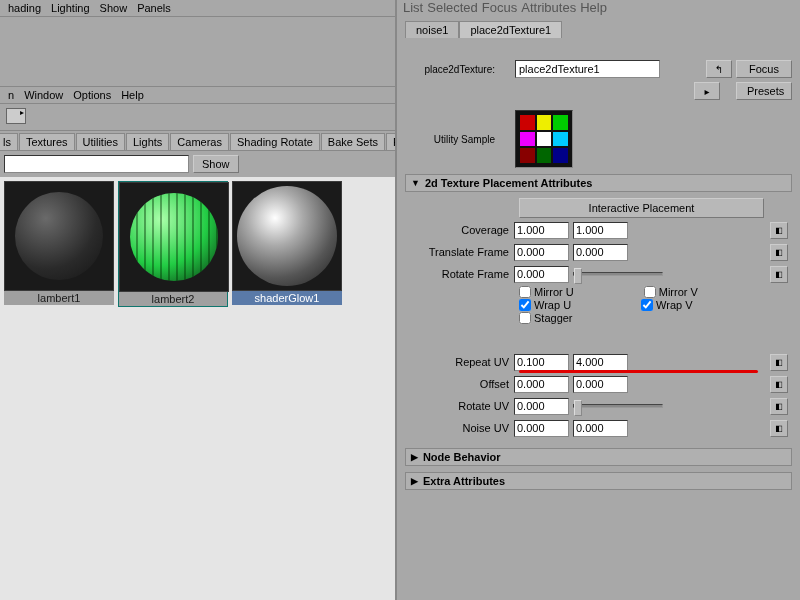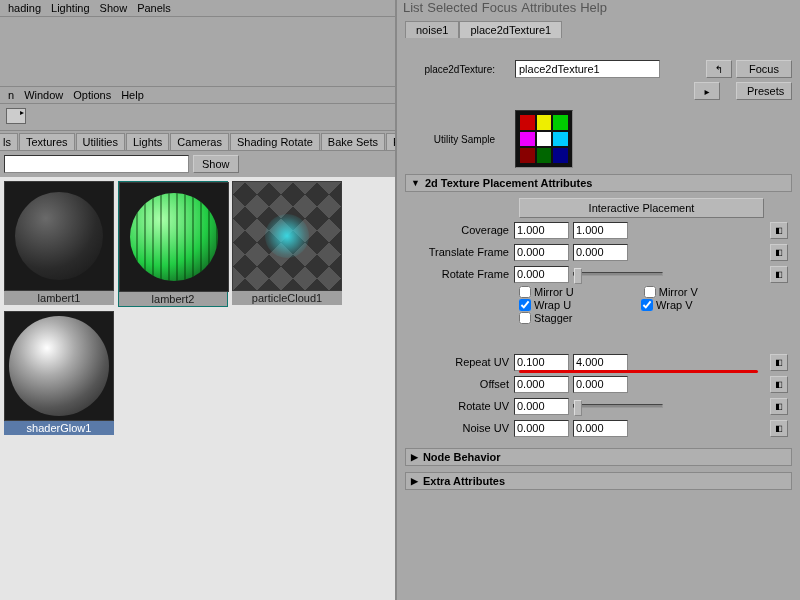--- a/index.html
+++ b/index.html
@@ -110,26 +110,20 @@
         <div class="thumb-label">lambert1</div>
       </div>
       <div class="thumb selected">
         <div class="thumb-canvas">
             <div class="sphere green"></div>
           </div>
         <div class="thumb-label">lambert2</div>
       </div>
       <div class="thumb">
         <div class="thumb-canvas">
-            <div class="checker"></div>
-          </div>
-        <div class="thumb-label">particleCloud1</div>
-      </div>
-      <div class="thumb">
-        <div class="thumb-canvas">
             <div class="gray-sphere2"></div>
           </div>
         <div class="thumb-label selected">shaderGlow1</div>
       </div>
     </div>
   </div>
 </div>
 
 <div class="right-panel">
   <div class="ae-menubar">

